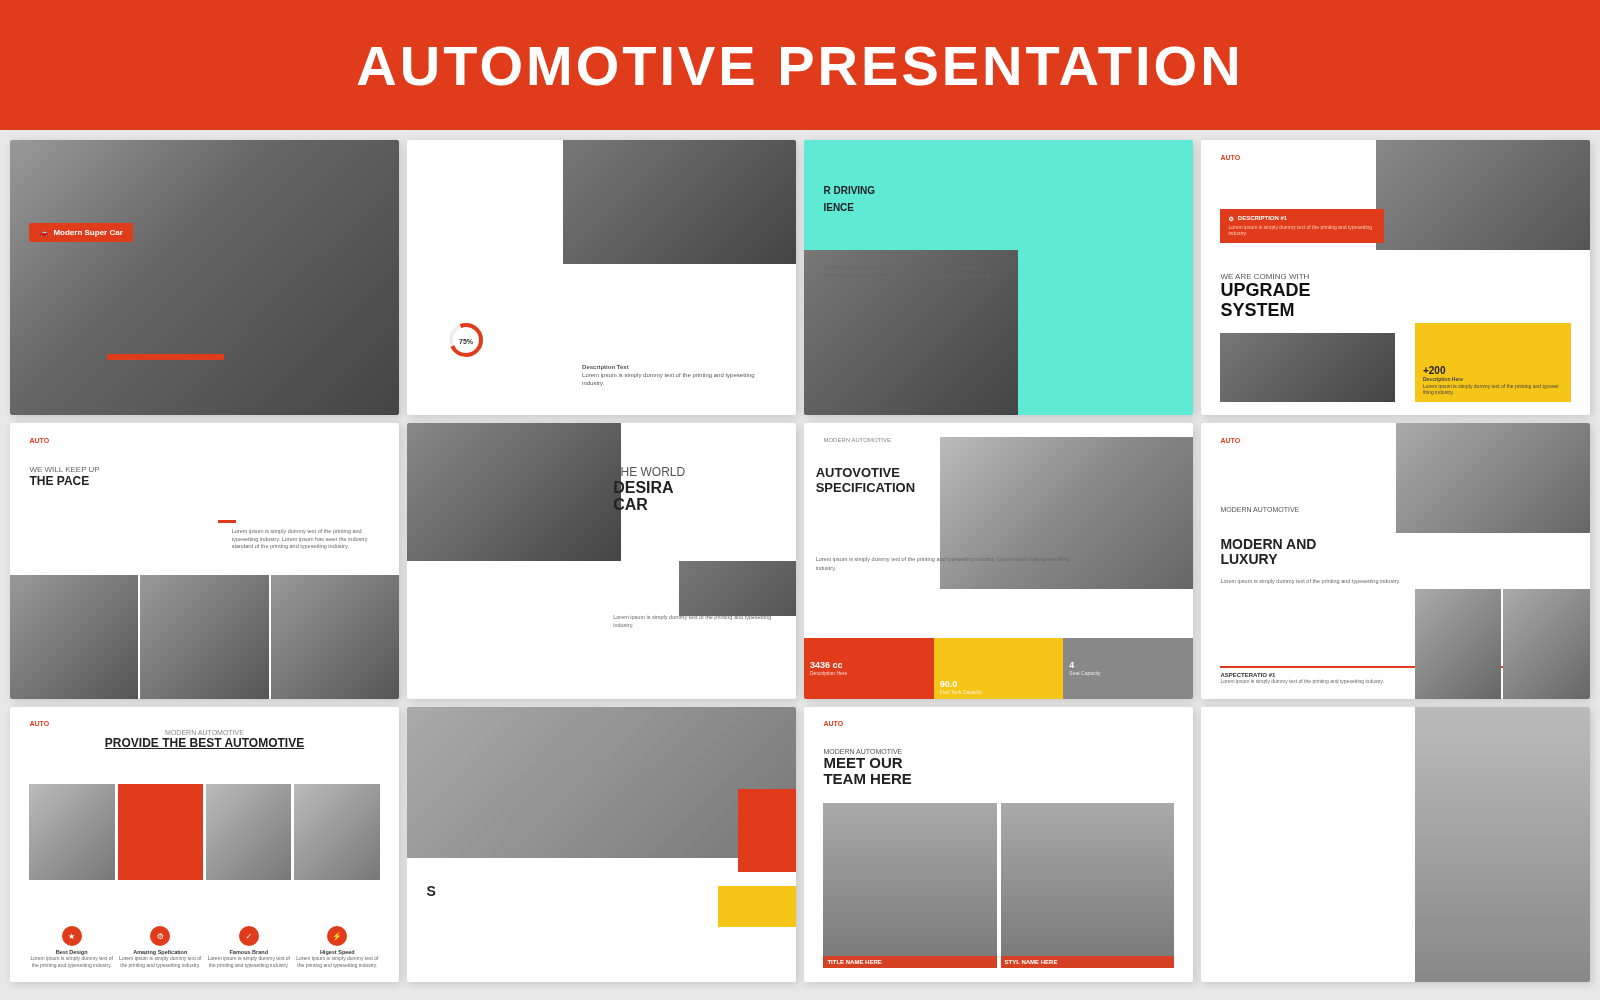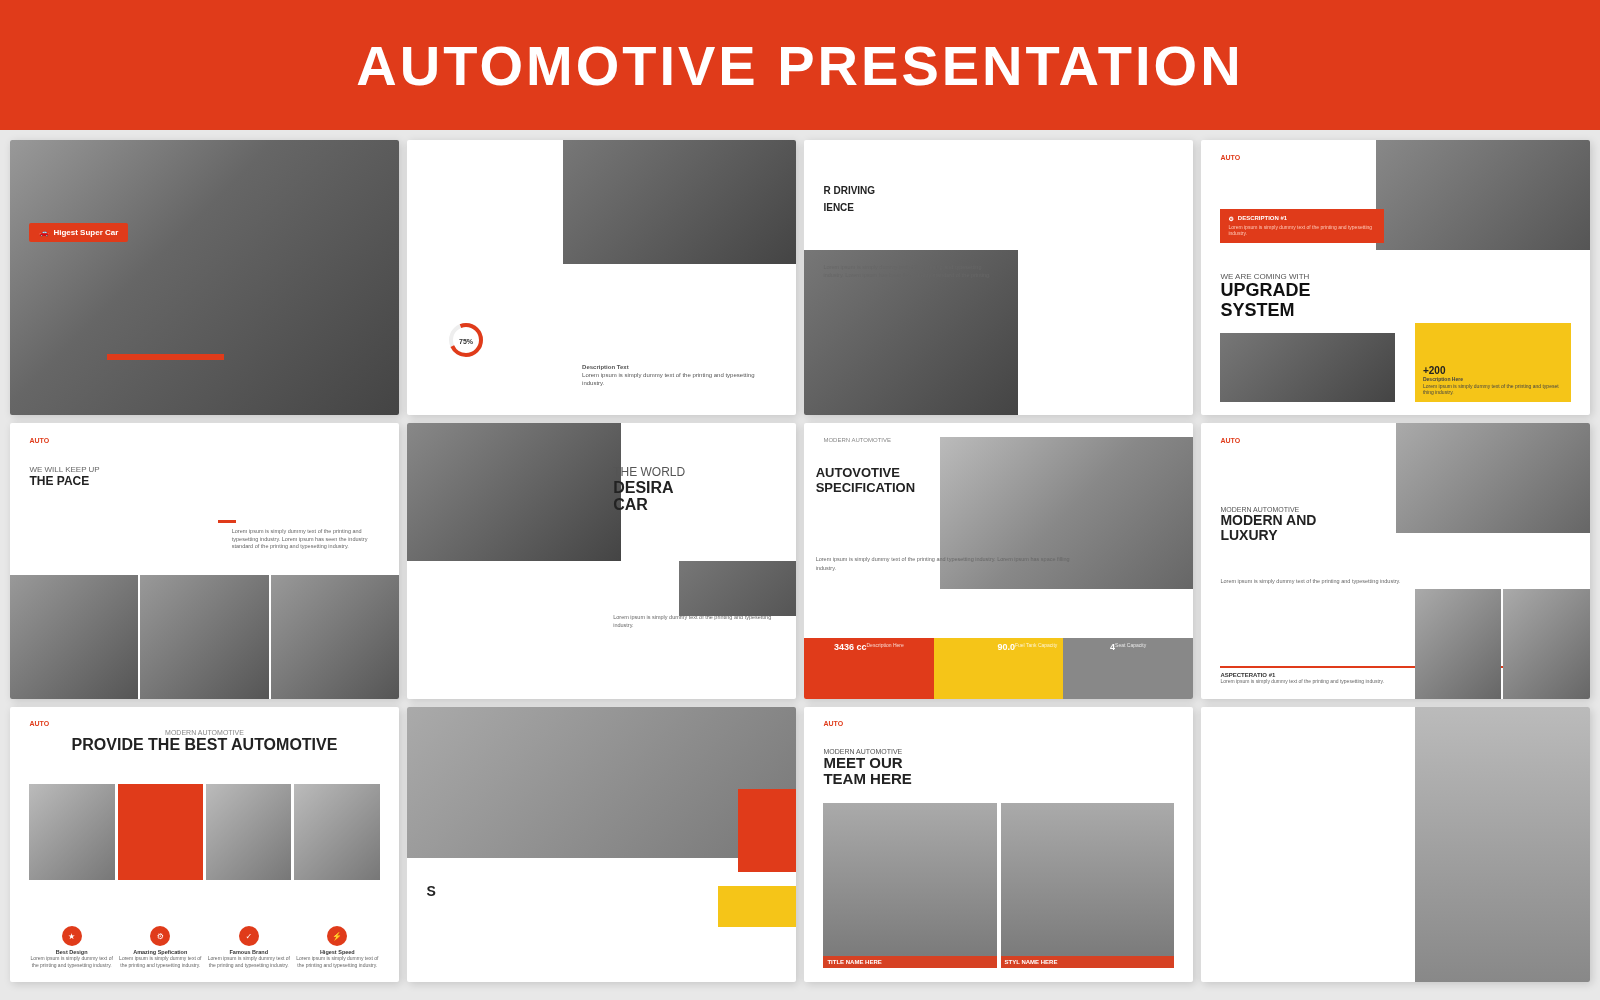--- a/index.html
+++ b/index.html
@@ -143,21 +143,21 @@
       bottom: 10%;
       right: 5%;
       width: 50%;
       font-size: 6px;
       color: #555;
       line-height: 1.4;
     }
 
     
     .slide-4 {
-      background: #ffffff;
+      background: #5eead4;
       text-decoration: underline;
     }
     .slide-4 .left-img {
       width: 55%;
       height: 60%;
       background: linear-gradient(135deg, #777 0%, #444 100%);
       position: absolute;
       bottom: 0; left: 0;
     }
     .slide-4 .title-block {
@@ -430,21 +430,21 @@
     .slide-8 .stats-bar {
       position: absolute;
       bottom: 0;
       left: 0; right: 0;
       height: 22%;
       display: flex;
     }
     .slide-8 .stat-cell {
       flex: 1;
       display: flex;
-      flex-direction: row;
+      flex-direction: column;
       justify-content: center;
       padding: 4px 6px;
     }
     .slide-8 .stat-cell:first-child {
       background: #e03b1a;
     }
     .slide-8 .stat-cell:nth-child(2) {
       background: #f5c518;
       justify-content: flex-end;
     }
@@ -489,20 +489,21 @@
       font-size: 7px;
       color: #555;
       text-transform: uppercase;
     }
     .slide-9 .title-area h2 {
       font-size: 14px;
       font-weight: 900;
       color: #222;
       text-transform: uppercase;
       line-height: 1.1;
+      margin-top: 24px;
     }
     .slide-9 .body-text {
       position: absolute;
       top: 56%;
       left: 5%;
       width: 50%;
       font-size: 5.5px;
       color: #666;
       line-height: 1.4;
     }
@@ -552,24 +553,25 @@
     }
     .slide-10 .title-center {
       position: absolute;
       top: 8%;
       left: 50%;
       transform: translateX(-50%);
       white-space: nowrap;
       text-align: center;
     }
     .slide-10 .title-center h2 {
-      font-size: 16px;
+      font-size: 12px;
       font-weight: 900;
       color: #222;
       text-transform: uppercase;
+      text-decoration: underline;
     }
     .slide-10 .title-center .sub {
       font-size: 7px;
       color: #888;
       text-transform: uppercase;
     }
     .slide-10 .car-showcase {
       position: absolute;
       top: 28%;
       left: 5%;
@@ -754,21 +756,21 @@
   <h1 class="header-title">AUTOMOTIVE PRESENTATION</h1>
 </div>
 
 <div class="slides-area">
 
   <div class="slide slide-1">
     <div class="slide-inner">
       <div class="car-img"></div>
       <div class="badge">
         <span>🚗</span>
-        <span>Higest Super Car</span>
+        <span>Modern Super Car</span>
       </div>
       <div class="red-bar"></div>
     </div>
   </div>
 
 
   <div class="slide slide-3">
     <div class="slide-inner">
       <div class="top-img"></div>
       <div class="circle-progress">

